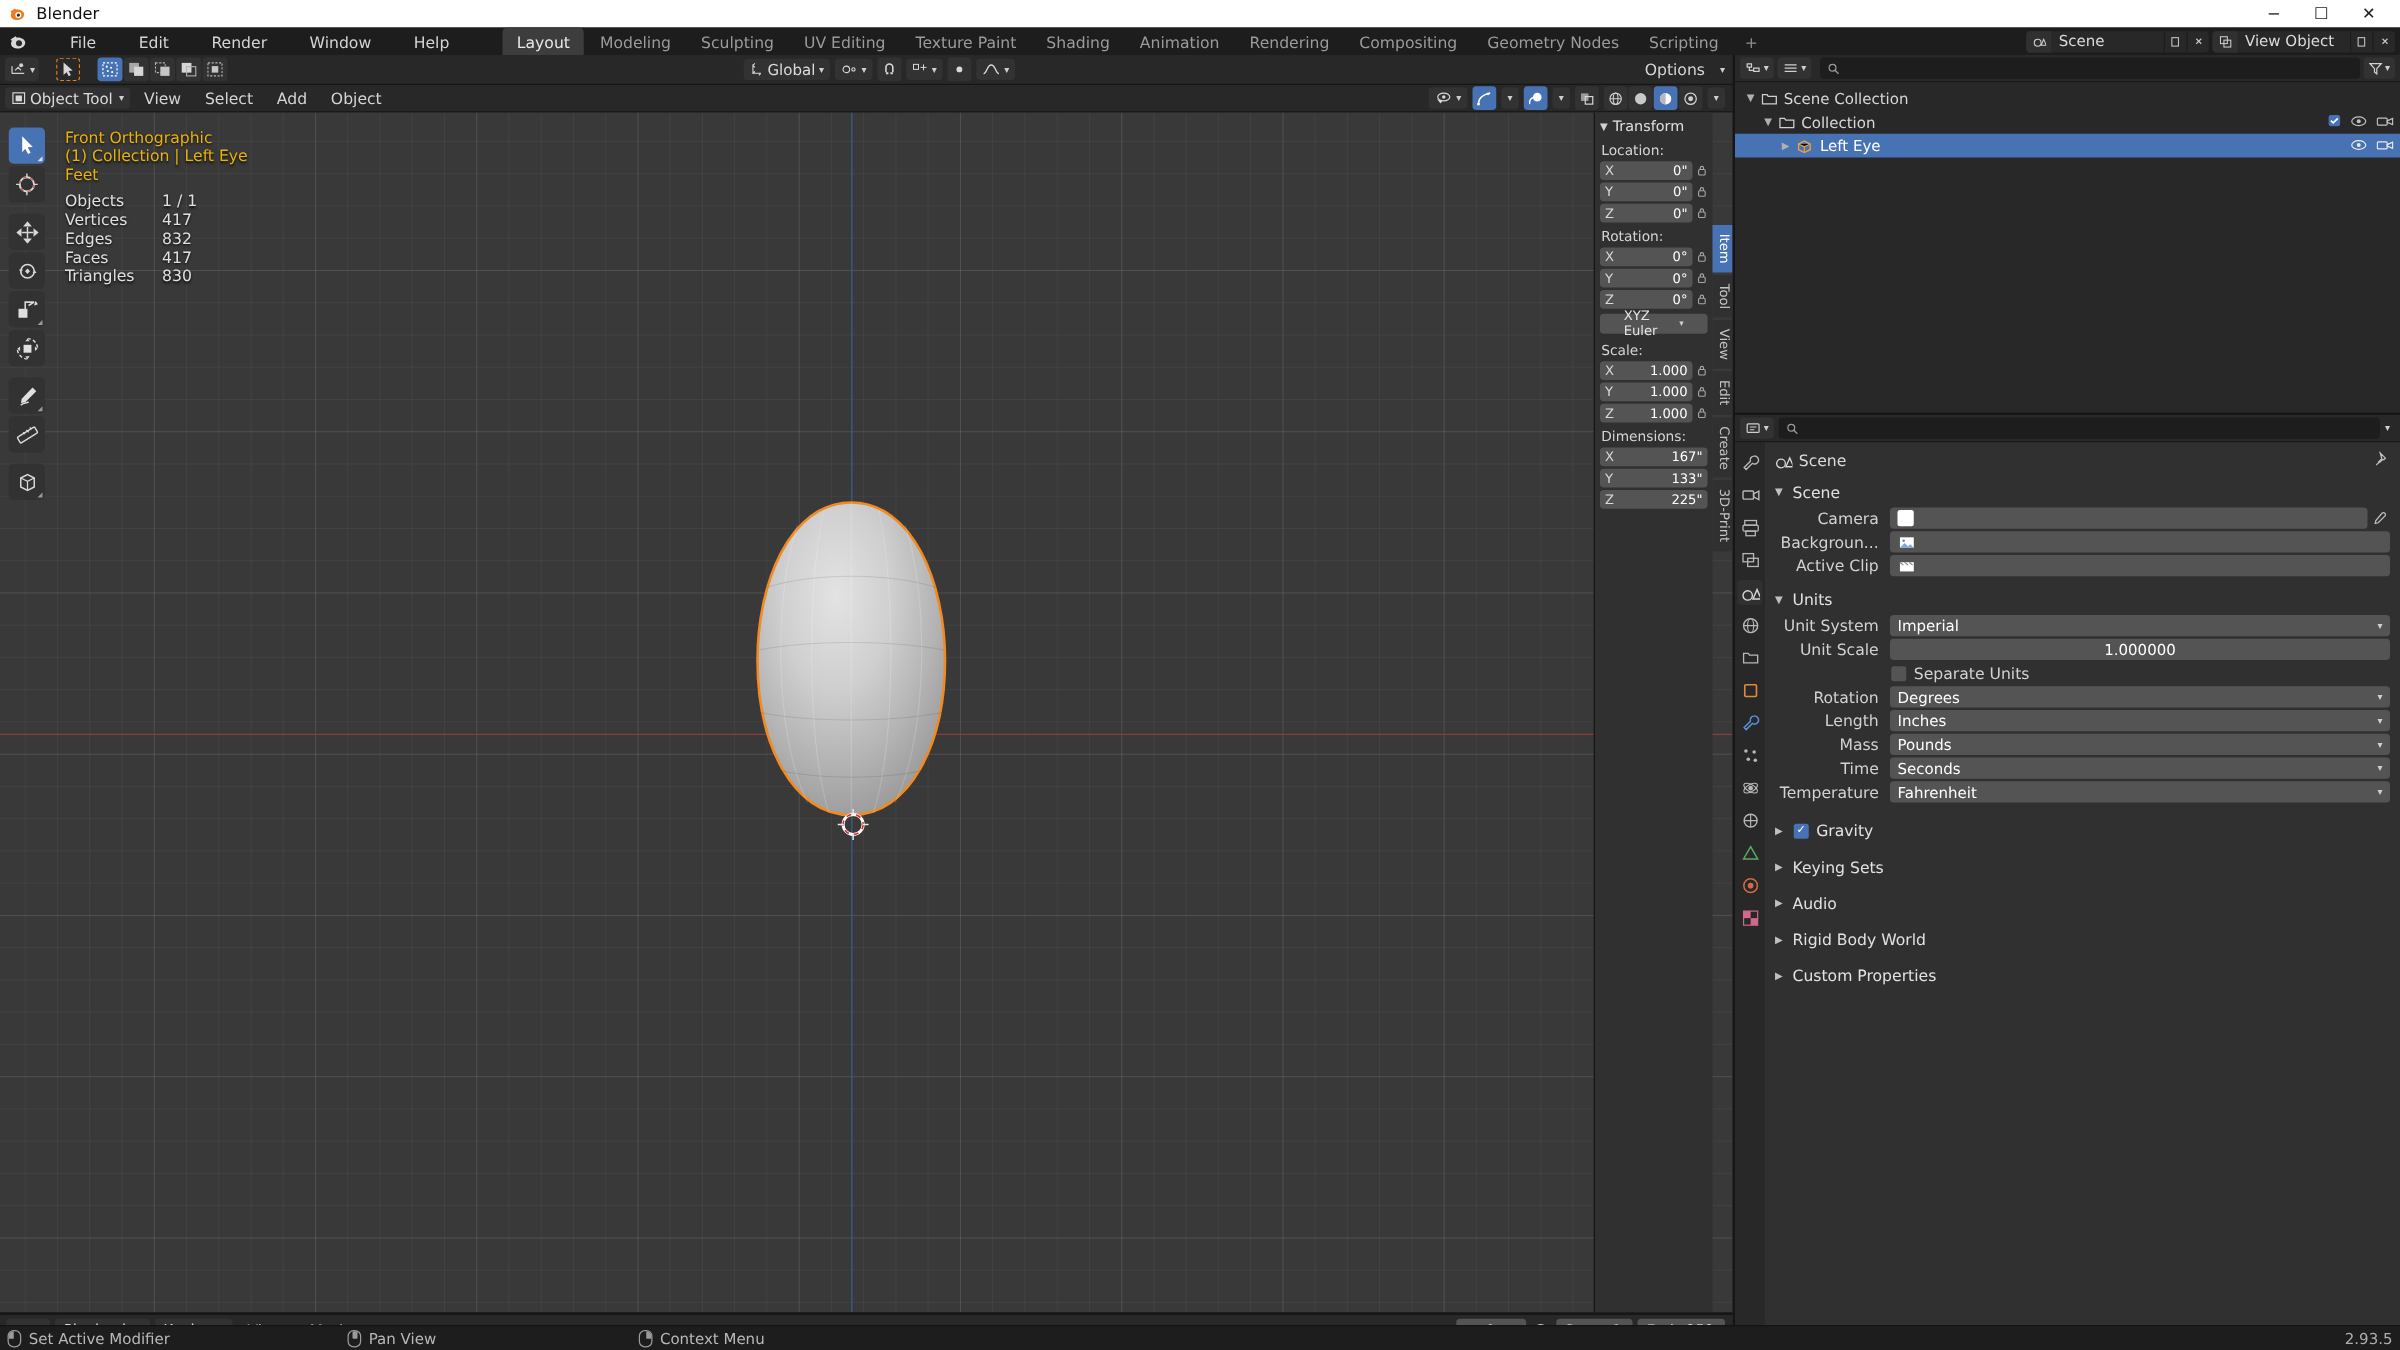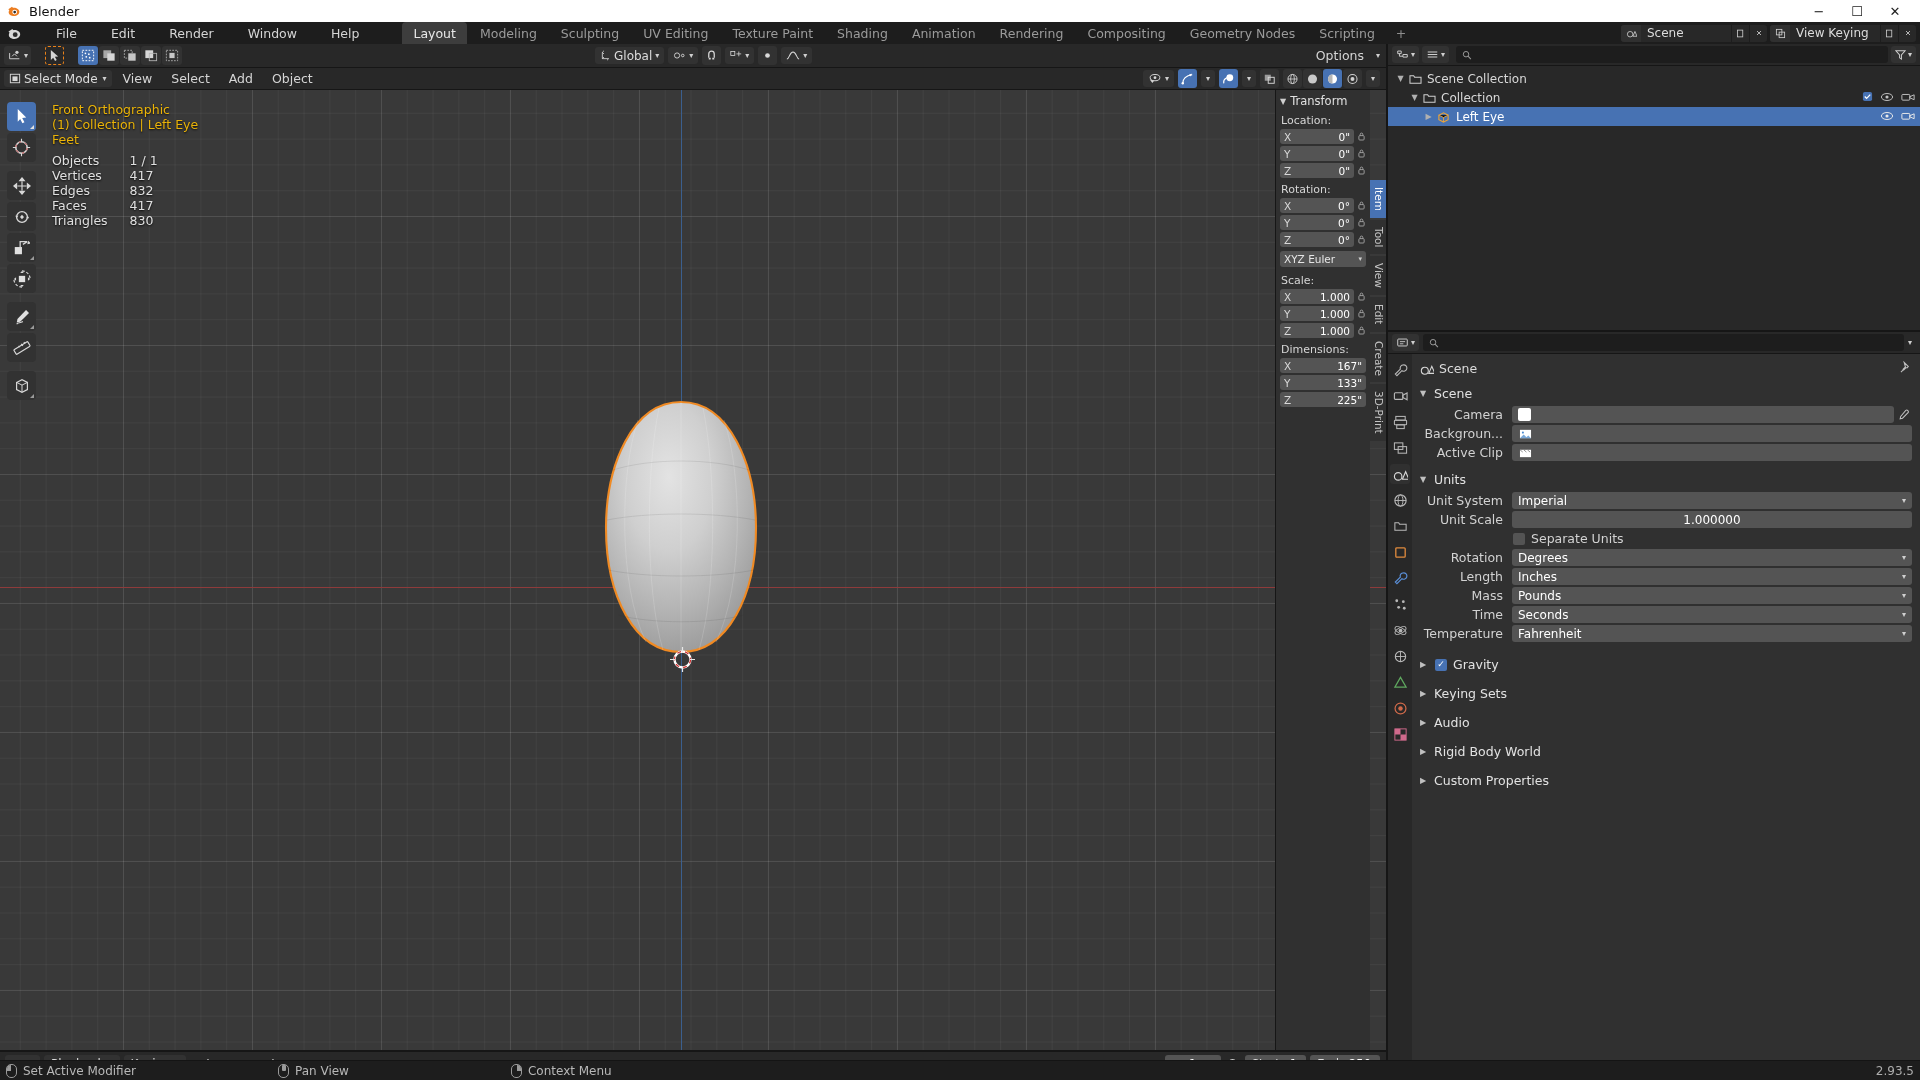--- a/index.html
+++ b/index.html
@@ -124,21 +124,21 @@
   .np-row { display:flex; align-items:center; gap:2px; padding:0 4px 2px 4px; }
   .np-field { flex:1; height:15px; background:#545454; border-radius:3px;
     display:flex; align-items:center; justify-content:space-between;
     padding:0 4px; font-size:10.5px; color:#e8e8e8; }
   .np-field .lbl { color:#d8d8d8; }
   .np-field .val { color:#ffffff; }
   .np-lock { width:10px; height:13px; display:flex; align-items:center;
     justify-content:center; }
   .np-select { margin:2px 4px 4px 4px; height:16px; background:#545454;
     border-radius:3px; display:flex; align-items:center;
-    justify-content:space-between; padding:0 4px; font-size:10.5px; }
+    justify-content:space-between; padding:0 19px; font-size:10.5px; }
 
   
   #timeline { height:74px; background:#282828; border-top:2px solid #161616;
     position:relative; }
   #tl-header { height:24px; display:flex; align-items:center; padding:0 5px;
     gap:4px; background:#282828; position:relative; }
   .tl-pill { display:flex; align-items:center; gap:4px; background:#323232;
     border-radius:3px; height:18px; padding:0 7px; font-size:12px; color:#dcdcdc; }
   .tl-plain { padding:2px 8px; font-size:12.5px; color:#d5d5d5; border-radius:3px; }
   #tl-center { position:absolute; left:50%; transform:translateX(-50%);
@@ -308,21 +308,21 @@
           </svg>
       </span>
     </div>
     <div class="sceneblock">
       <span class="sb-ico">
         <svg width="11" height="11" viewBox="0 0 16 16">
             <rect x="2" y="2" width="8" height="8" fill="none" stroke="#cfcfcf" stroke-width="1.2"></rect>
             <rect x="6" y="6" width="8" height="8" fill="none" stroke="#cfcfcf" stroke-width="1.2"></rect>
           </svg>
       </span>
-      <span class="sb-txt">View Keying</span>
+      <span class="sb-txt">View Object</span>
       <span class="sb-btn">
         <svg width="9" height="9" viewBox="0 0 12 12">
             <rect x="2" y="1.5" width="7" height="9" fill="none" stroke="#cacaca" stroke-width="1.1"></rect>
           </svg>
       </span>
       <span class="sb-btn">
         <svg width="8" height="8" viewBox="0 0 12 12">
             <path d="M3 3l6 6M9 3l-6 6" stroke="#cacaca" stroke-width="1.3"></path>
           </svg>
       </span>
@@ -431,21 +431,21 @@
         <span style="font-size:8px;color:#cfcfcf;">▾</span>
       </div>
     </div>
 
     <div id="vp-header">
       <span class="hdr-btn">
         <svg width="12" height="11" viewBox="0 0 14 13">
             <rect x="1.5" y="1.5" width="11" height="10" fill="none" stroke="#d8d8d8" stroke-width="1.1"></rect>
             <rect x="4" y="4" width="6" height="5.5" fill="#d8d8d8"></rect>
           </svg>
-        <span>Select Mode</span>
+        <span>Object Tool</span>
         <span style="font-size:8px;color:#cfcfcf;margin-left:2px;">▾</span>
       </span>
       <span class="hdr-plain">View</span>
       <span class="hdr-plain">Select</span>
       <span class="hdr-plain">Add</span>
       <span class="hdr-plain">Object</span>
 
       <div style="position:absolute;right:6px;display:flex;align-items:center;gap:4px;">
         <span class="hdr-btn">
           <svg width="14" height="11" viewBox="0 0 16 12">

